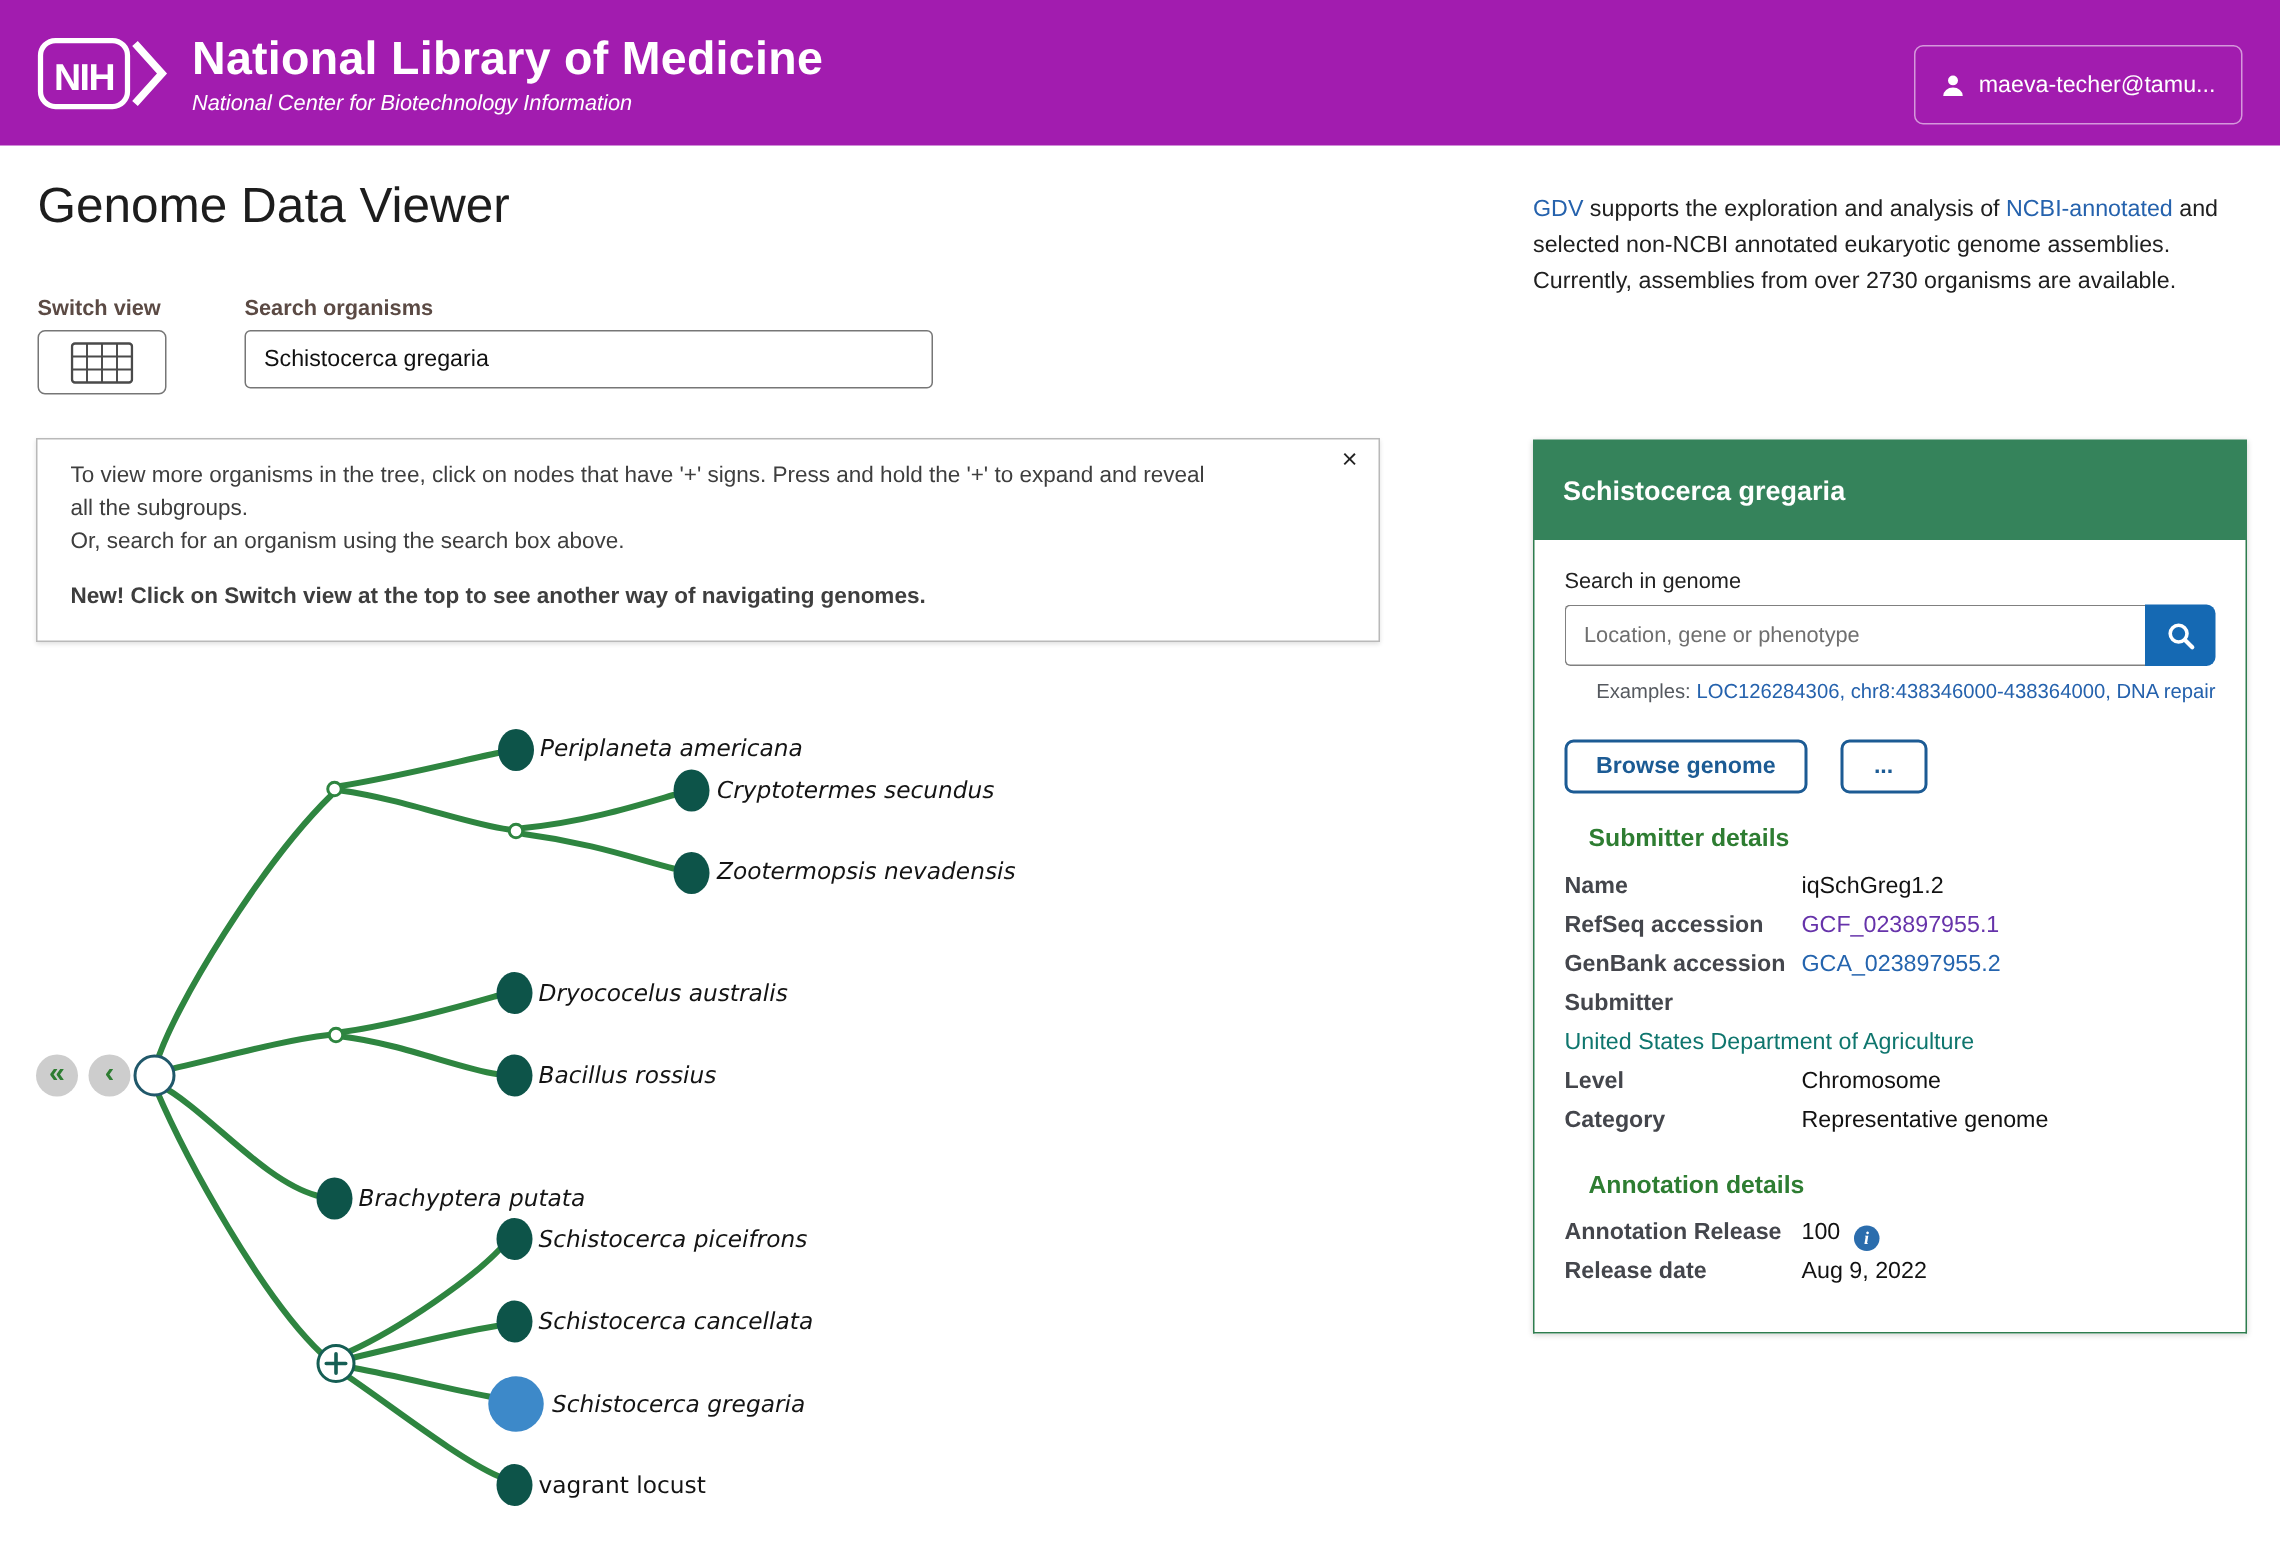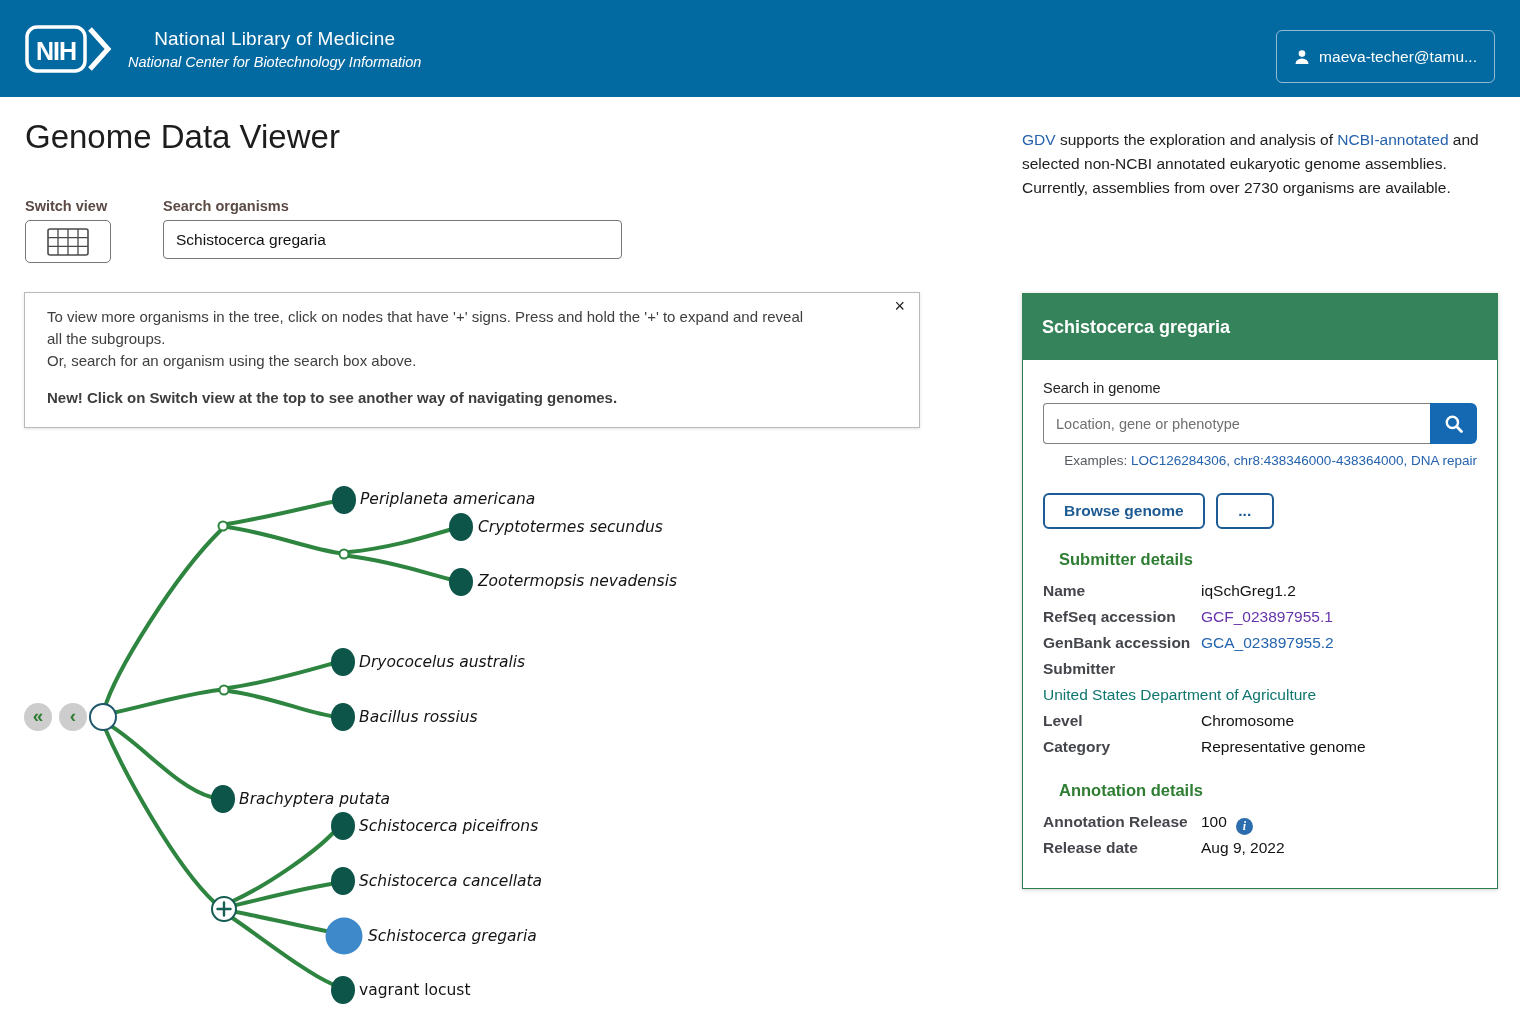--- a/index.html
+++ b/index.html
@@ -1,24 +1,24 @@
 <!DOCTYPE html>
 <html><head>
 <meta charset="utf-8">
 <style>
   html,body{margin:0;padding:0;background:#fff;}
   .canvas{position:relative;width:1520px;height:1036px;background:#fff;overflow:hidden;
           font-family:"Liberation Sans",sans-serif;}
 
   
-  .site-header{position:absolute;top:0;left:0;width:1520px;height:97px;background:#0369a1;
+  .site-header{position:absolute;top:0;left:0;width:1520px;height:97px;background:#a21caf;
                display:flex;align-items:center;box-sizing:border-box;padding-left:24px;}
   .logo-mark{display:flex;align-items:center;}
   .org-text{margin-left:12px;color:#fff;}
-  .org-name{font-size:19px;font-weight:normal;letter-spacing:.2px;text-align:center;}
+  .org-name{font-size:31px;font-weight:bold;letter-spacing:.2px;text-align:center;}
   .org-sub{font-size:14.5px;font-style:italic;margin-top:4px;}
   .user-btn{position:absolute;right:25px;top:30px;height:53px;display:flex;align-items:center;gap:9px;
             padding:0 17px;border:1px solid rgba(255,255,255,.55);border-radius:6px;color:#fff;
             font-size:15.5px;background:transparent;cursor:pointer;font-family:inherit;}
 
   
   .page-title{position:absolute;left:25px;top:118px;margin:0;font-size:33px;font-weight:500;color:#1d1d1d;}
   .field-label{font-size:14.5px;font-weight:bold;color:#5b4a44;margin-bottom:6px;}
   .switch-group{position:absolute;left:25px;top:198px;}
   .switch-btn{width:86px;height:43px;border:1px solid #767676;border-radius:5px;background:#fff;
@@ -65,21 +65,21 @@
               padding:20px 20px 27px;}
   .genome-search-label{font-size:14.5px;color:#222;}
   .search-row{display:flex;margin-top:7px;}
   .genome-input{flex:1;height:41px;border:1px solid #808080;border-right:none;border-radius:4px 0 0 4px;
                 padding:0 12px;font-size:14.5px;box-sizing:border-box;font-family:inherit;}
   .genome-input::placeholder{color:#6f6f6f;}
   .genome-search-btn{width:47px;height:41px;background:#1569b3;border:none;border-radius:0 6px 6px 0;
                      display:flex;align-items:center;justify-content:center;cursor:pointer;}
   .examples{margin-top:9px;font-size:13.5px;color:#55595f;text-align:right;}
   .examples a{color:#2562ad;text-decoration:none;cursor:pointer;}
-  .action-row{margin-top:25px;display:flex;gap:11px;}
+  .action-row{margin-top:25px;display:flex;gap:22px;}
   .outline-btn{border:2px solid #1c5b94;color:#1c5b94;background:#fff;font-weight:bold;font-size:15.5px;
                border-radius:6px;padding:7px 19px;cursor:pointer;font-family:inherit;}
   .more-btn{width:58px;padding:7px 0;}
   .section-heading{color:#2e7d32;font-weight:bold;font-size:16.5px;margin:21px 0 9px 16px;}
   .drow{display:flex;font-size:15.5px;line-height:26px;}
   .dlabel{width:158px;font-weight:bold;color:#44464c;flex-shrink:0;}
   .dval{color:#121212;}
   .dval-wide{font-size:15.5px;line-height:26px;color:#0f766e;}
   a.acc-purple{color:#6633aa;text-decoration:none;cursor:pointer;}
   a.acc-blue{color:#2464ae;text-decoration:none;cursor:pointer;}

